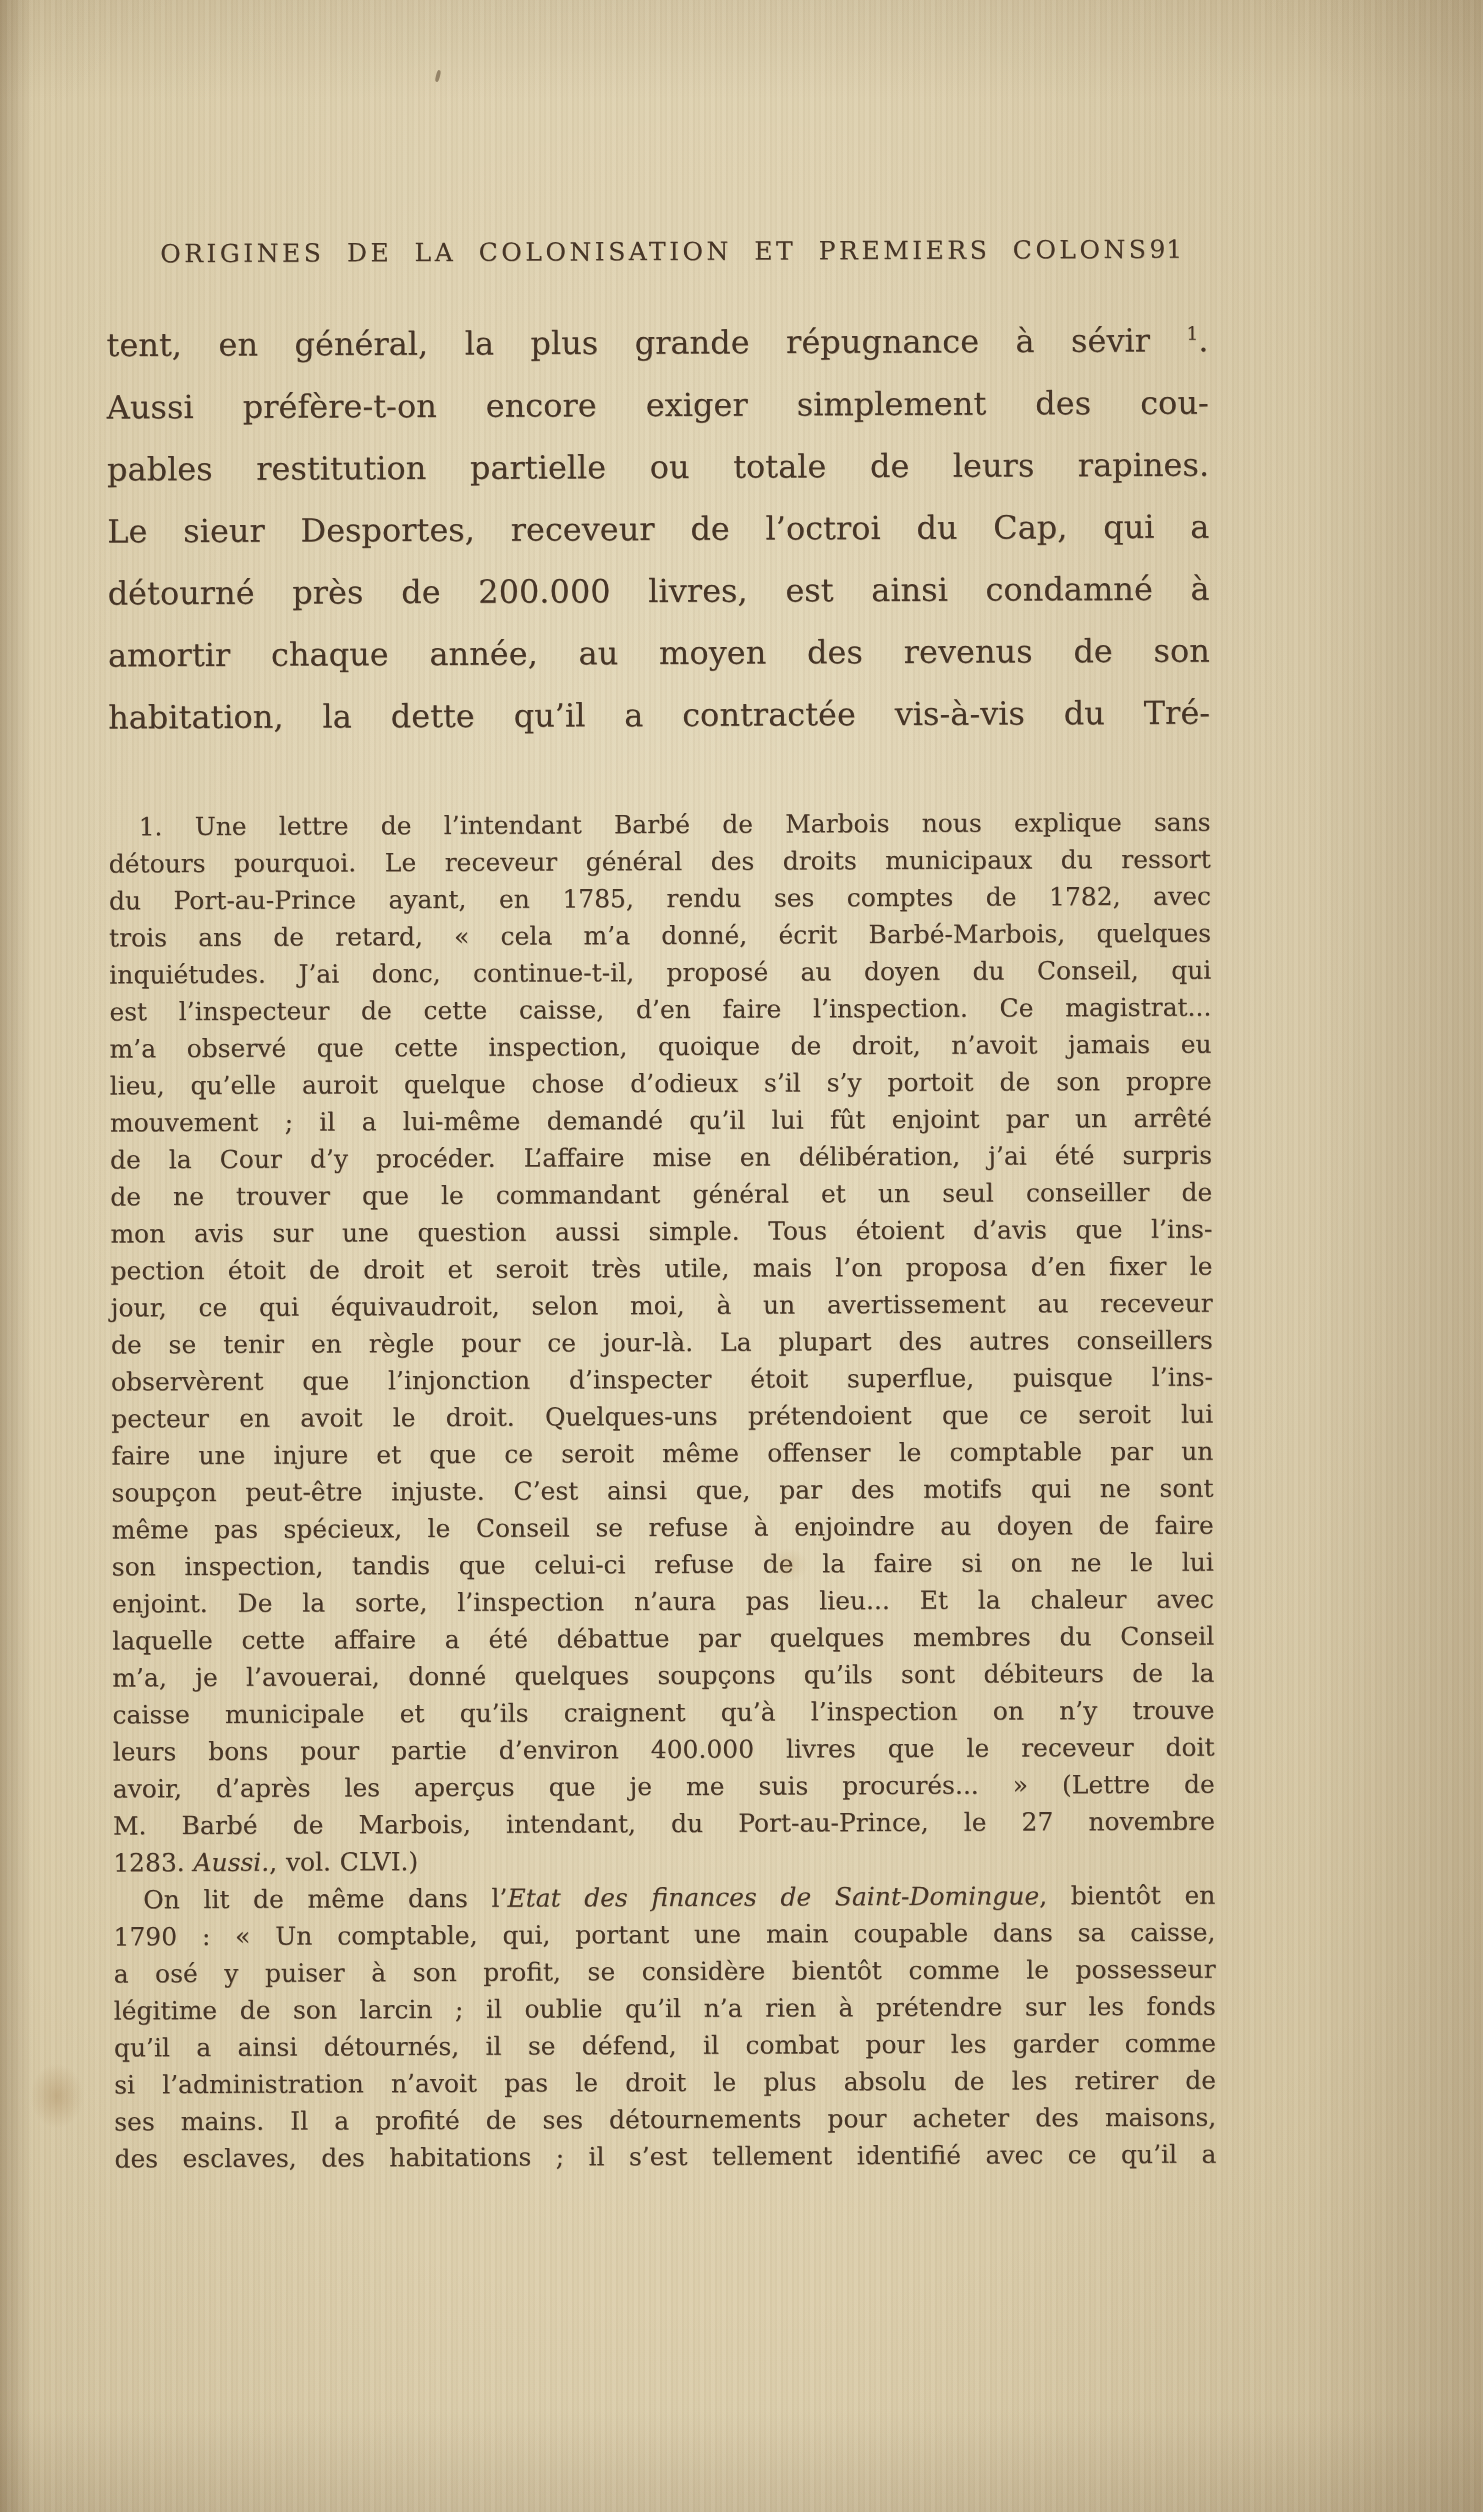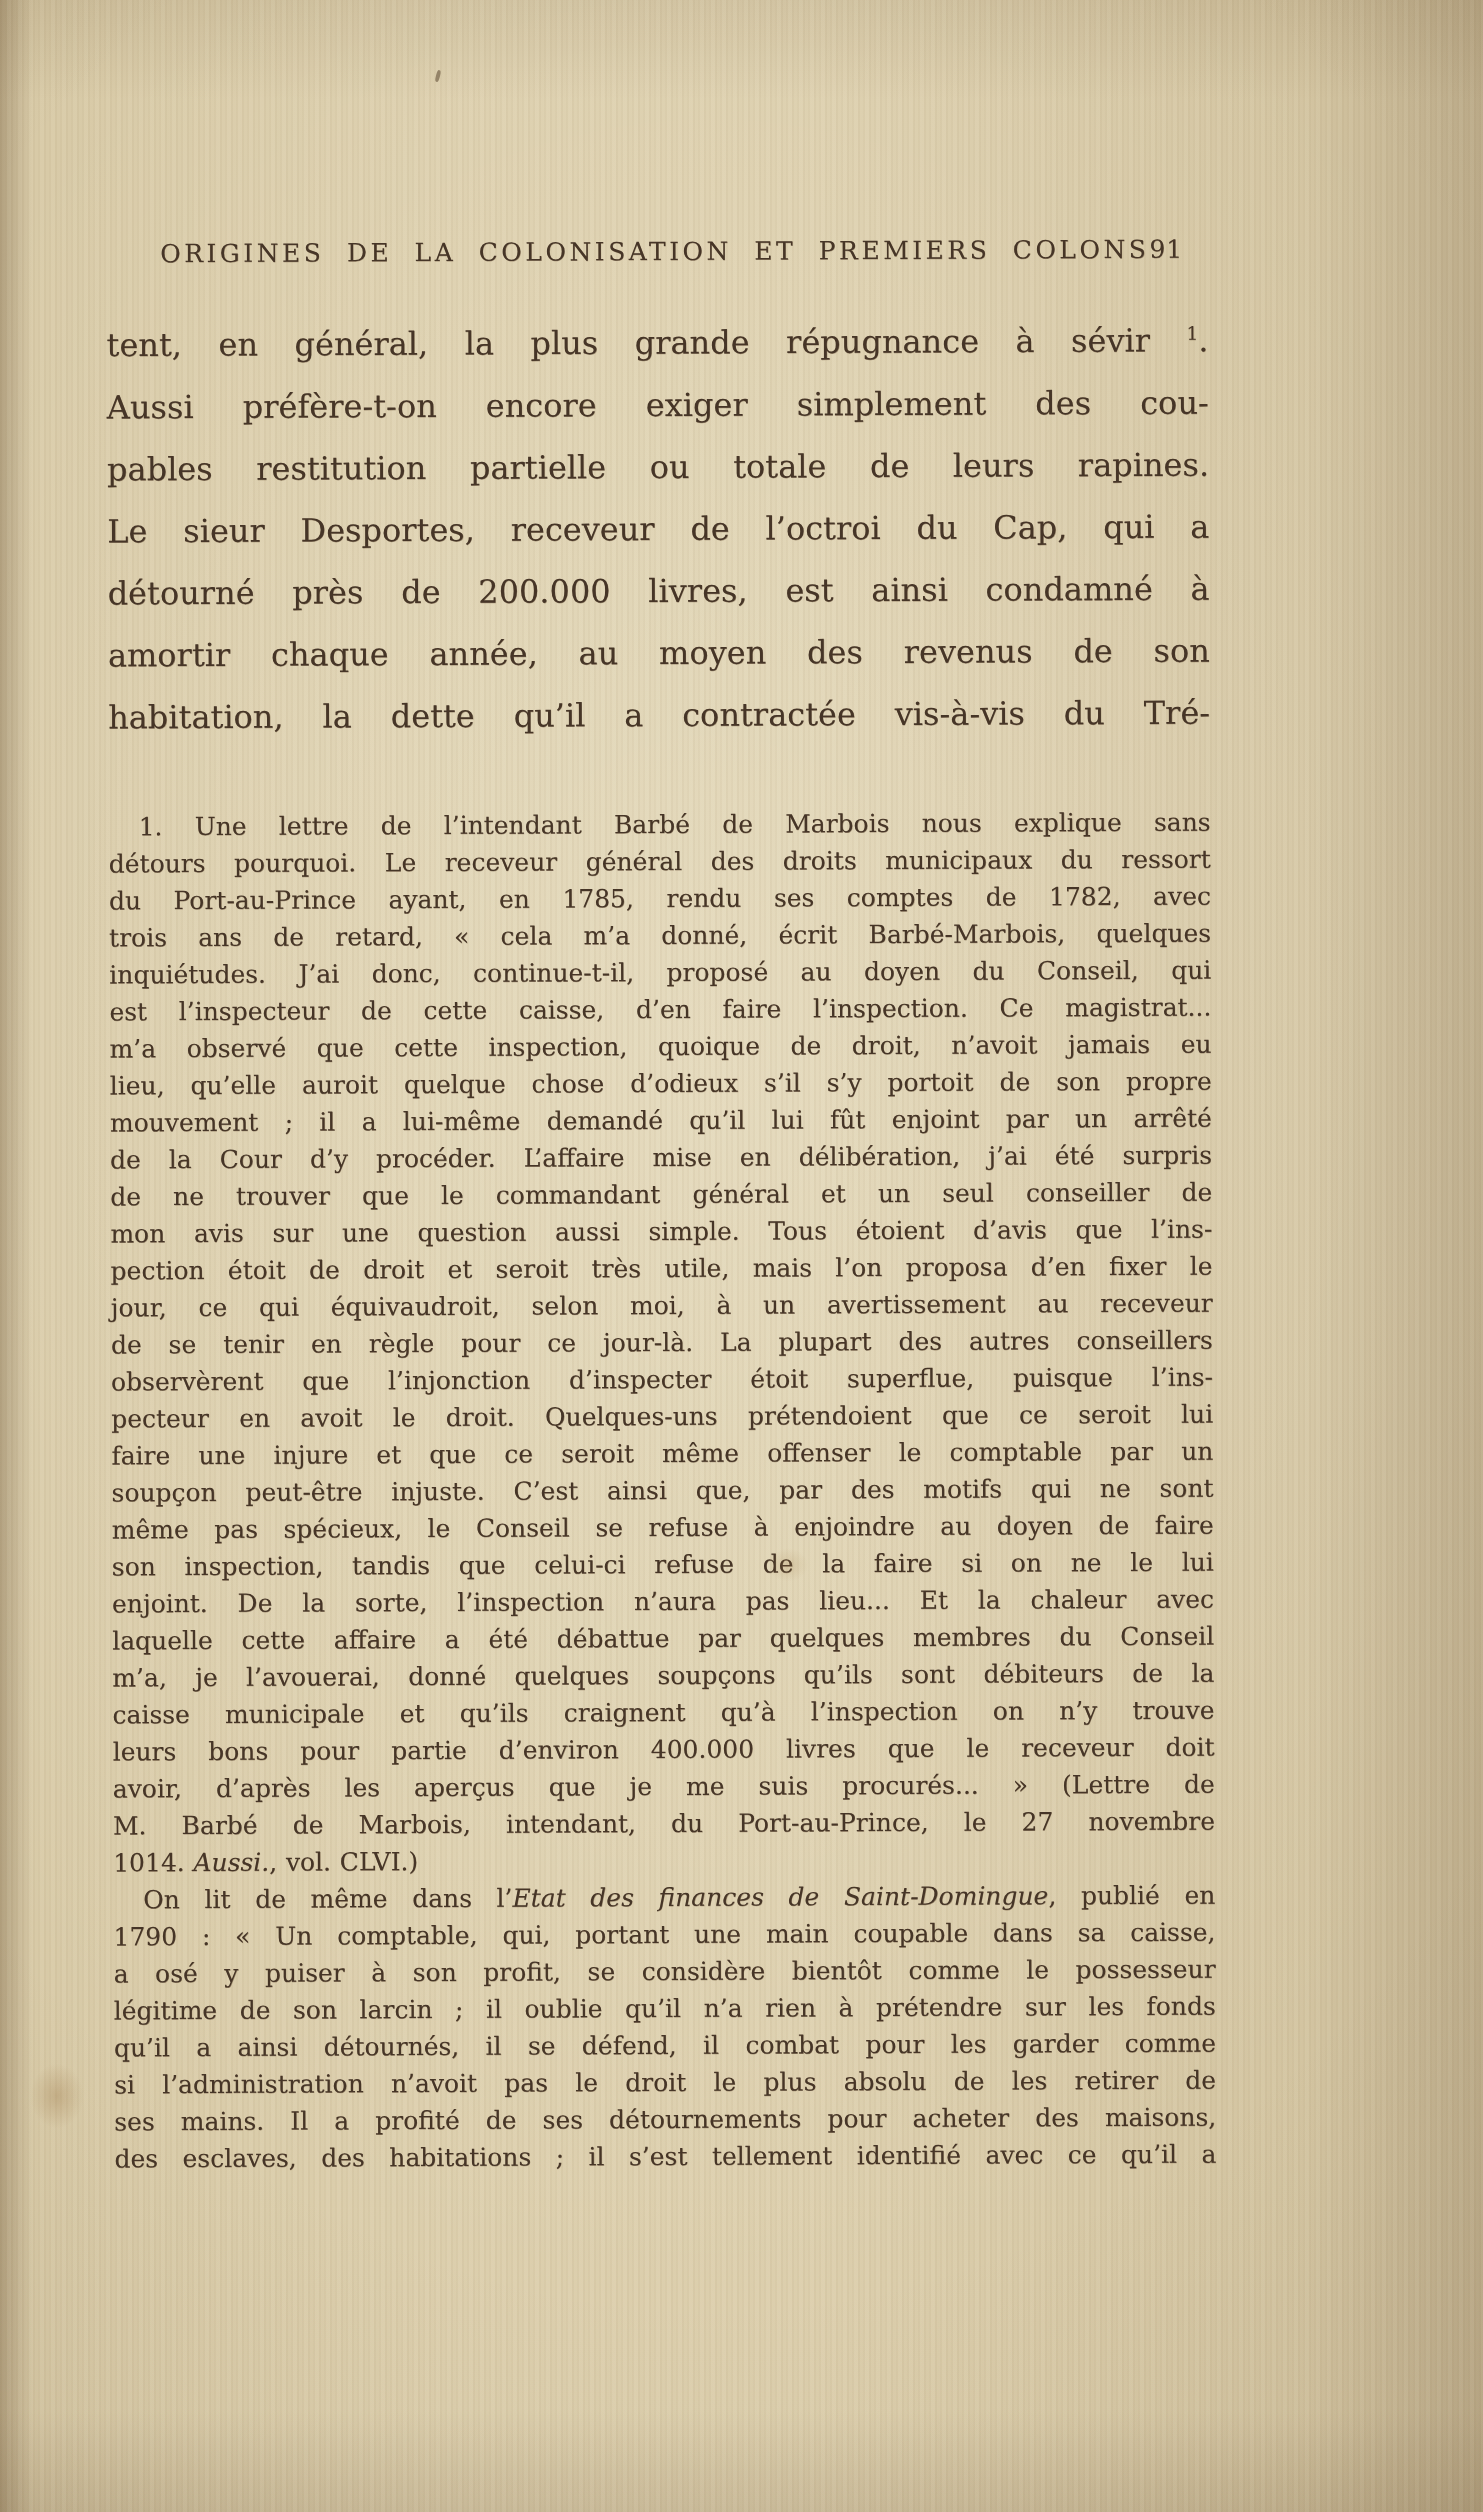--- a/index.html
+++ b/index.html
@@ -125,22 +125,22 @@
       <div class="line"><span>soupçon peut-être injuste. C’est ainsi que, par des motifs qui ne sont</span></div>
       <div class="line"><span>même pas spécieux, le Conseil se refuse à enjoindre au doyen de faire</span></div>
       <div class="line"><span>son inspection, tandis que celui-ci refuse de la faire si on ne le lui</span></div>
       <div class="line"><span>enjoint. De la sorte, l’inspection n’aura pas lieu... Et la chaleur avec</span></div>
       <div class="line"><span>laquelle cette affaire a été débattue par quelques membres du Conseil</span></div>
       <div class="line"><span>m’a, je l’avouerai, donné quelques soupçons qu’ils sont débiteurs de la</span></div>
       <div class="line"><span>caisse municipale et qu’ils craignent qu’à l’inspection on n’y trouve</span></div>
       <div class="line"><span>leurs bons pour partie d’environ 400.000 livres que le receveur doit</span></div>
       <div class="line"><span>avoir, d’après les aperçus que je me suis procurés... » (Lettre de</span></div>
       <div class="line"><span>M. Barbé de Marbois, intendant, du Port-au-Prince, le 27 novembre</span></div>
-      <div class="line short"><span>1014. </span><span class="it">Aussi.</span><span>, vol. CLVI.)</span></div>
-      <div class="line indent"><span>On lit de même dans l’</span><span class="it">Etat des finances de Saint-Domingue</span><span>, publié en</span></div>
+      <div class="line short"><span>1283. </span><span class="it">Aussi.</span><span>, vol. CLVI.)</span></div>
+      <div class="line indent"><span>On lit de même dans l’</span><span class="it">Etat des finances de Saint-Domingue</span><span>, bientôt en</span></div>
       <div class="line"><span>1790 : « Un comptable, qui, portant une main coupable dans sa caisse,</span></div>
       <div class="line"><span>a osé y puiser à son profit, se considère bientôt comme le possesseur</span></div>
       <div class="line"><span>légitime de son larcin ; il oublie qu’il n’a rien à prétendre sur les fonds</span></div>
       <div class="line"><span>qu’il a ainsi détournés, il se défend, il combat pour les garder comme</span></div>
       <div class="line"><span>si l’administration n’avoit pas le droit le plus absolu de les retirer de</span></div>
       <div class="line"><span>ses mains. Il a profité de ses détournements pour acheter des maisons,</span></div>
       <div class="line"><span>des esclaves, des habitations ; il s’est tellement identifié avec ce qu’il a</span></div>
     </div>
 </div>
 

